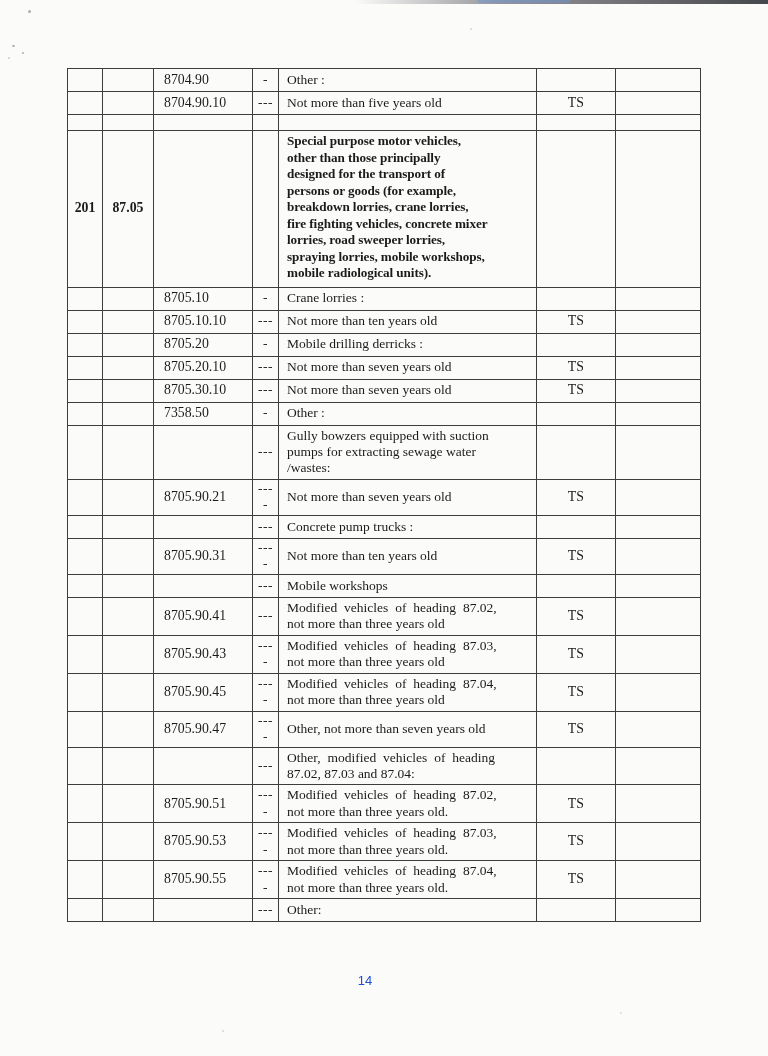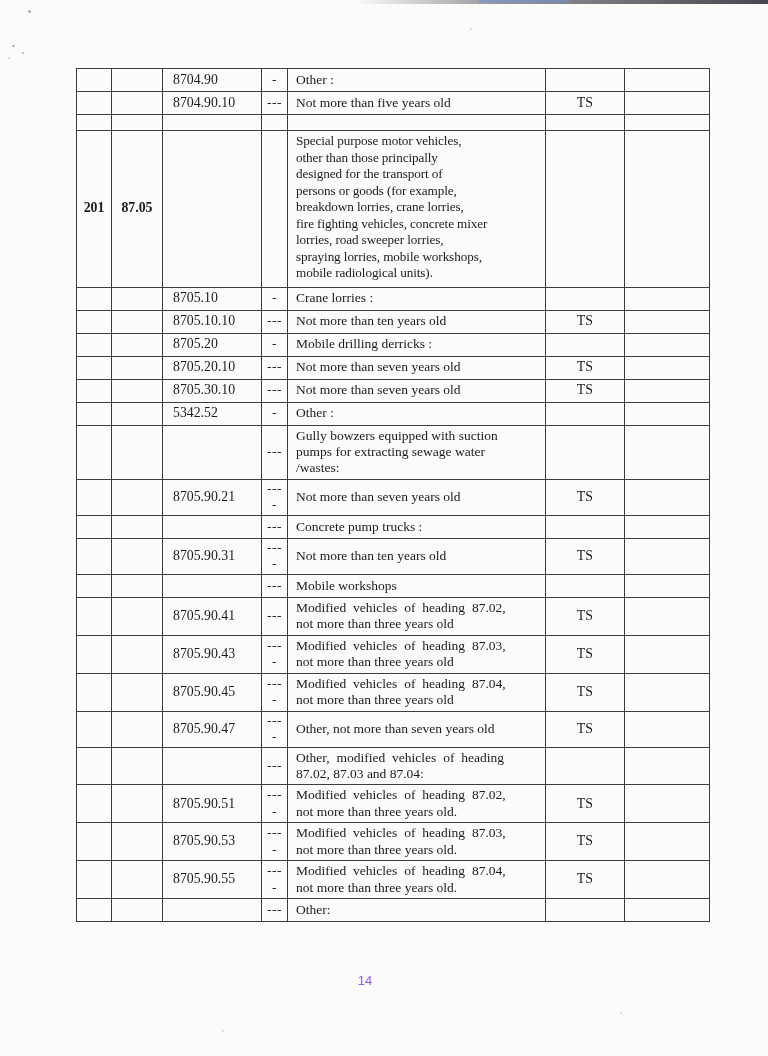--- a/index.html
+++ b/index.html
@@ -20,49 +20,49 @@
     border-radius: 0 0 0 3px;
   }
   .strip-blue {
     position: absolute; top: 0; left: 478px; width: 92px; height: 3px;
     background: rgba(110,150,215,0.45);
   }
   .speck { position: absolute; background: rgba(110,110,118,0.55); border-radius: 50%; }
 
   
   table.tariff {
-    position: absolute; left: 76px; top: 68px; width: 633px;
+    position: absolute; left: 67px; top: 68px; width: 633px;
     border-collapse: collapse; table-layout: fixed;
     border: 1.5px solid #343434;
   }
   td {
     border: 1px solid var(--border-color, #3d3d3d);
     font-size: 13.5px; line-height: 1.22;
     vertical-align: middle;
     padding: 1px 4px; height: 18px;
     overflow: hidden;
   }
   .c-serial, .c-heading { text-align: center; font-weight: bold; font-size: 13.8px; }
   .c-code   { padding-left: 10px; font-size: 13.8px; white-space: nowrap; }
   .c-dash   { text-align: center; letter-spacing: 0.5px; }
   .c-desc   { padding: 2px 6px 2px 8px; white-space: pre-line; }
   .c-ts     { text-align: center; font-weight: normal; font-size: 13.8px; letter-spacing: 0.3px; }
 
   tr.bold .c-desc {
-    font-weight: normal; font-size: 13.2px; line-height: 1.25;
+    font-weight: bold; font-size: 13.2px; line-height: 1.25;
     padding-bottom: 5px; letter-spacing: -0.1px;
   }
   tr.justified .c-desc::first-line { word-spacing: 3.5px; }
   tr.spacer td { height: 15px; padding: 0; }
 
   .page-number {
     position: absolute; top: 973px; left: 345px; width: 40px;
     text-align: center;
     font-family: "Liberation Sans", "DejaVu Sans", sans-serif;
-    font-size: 13px; color: #8b5cf6;
+    font-size: 13px; color: #1d4ed8;
   }
 </style>
 </head>
 <body style="--ink: #1b1b1b; --border-color: #3d3d3d; background: rgb(251, 251, 250);">
 
 <div class="page">
 
   <div class="strip-top"></div>
   <div class="strip-blue"></div>
   <div class="speck" style="left:28px;top:10px;width:3px;height:3px"></div>
@@ -169,21 +169,21 @@
       <td class="c-heading"></td>
       <td class="c-code">8705.30.10</td>
       <td class="c-dash">---</td>
       <td class="c-desc">Not more than seven years old</td>
       <td class="c-ts">TS</td>
       <td class="c-extra"></td>
     </tr>
         <tr>
       <td class="c-serial"></td>
       <td class="c-heading"></td>
-      <td class="c-code">5342.52</td>
+      <td class="c-code">7358.50</td>
       <td class="c-dash">-</td>
       <td class="c-desc">Other :</td>
       <td class="c-ts"></td>
       <td class="c-extra"></td>
     </tr>
         <tr>
       <td class="c-serial"></td>
       <td class="c-heading"></td>
       <td class="c-code"></td>
       <td class="c-dash">---</td>

